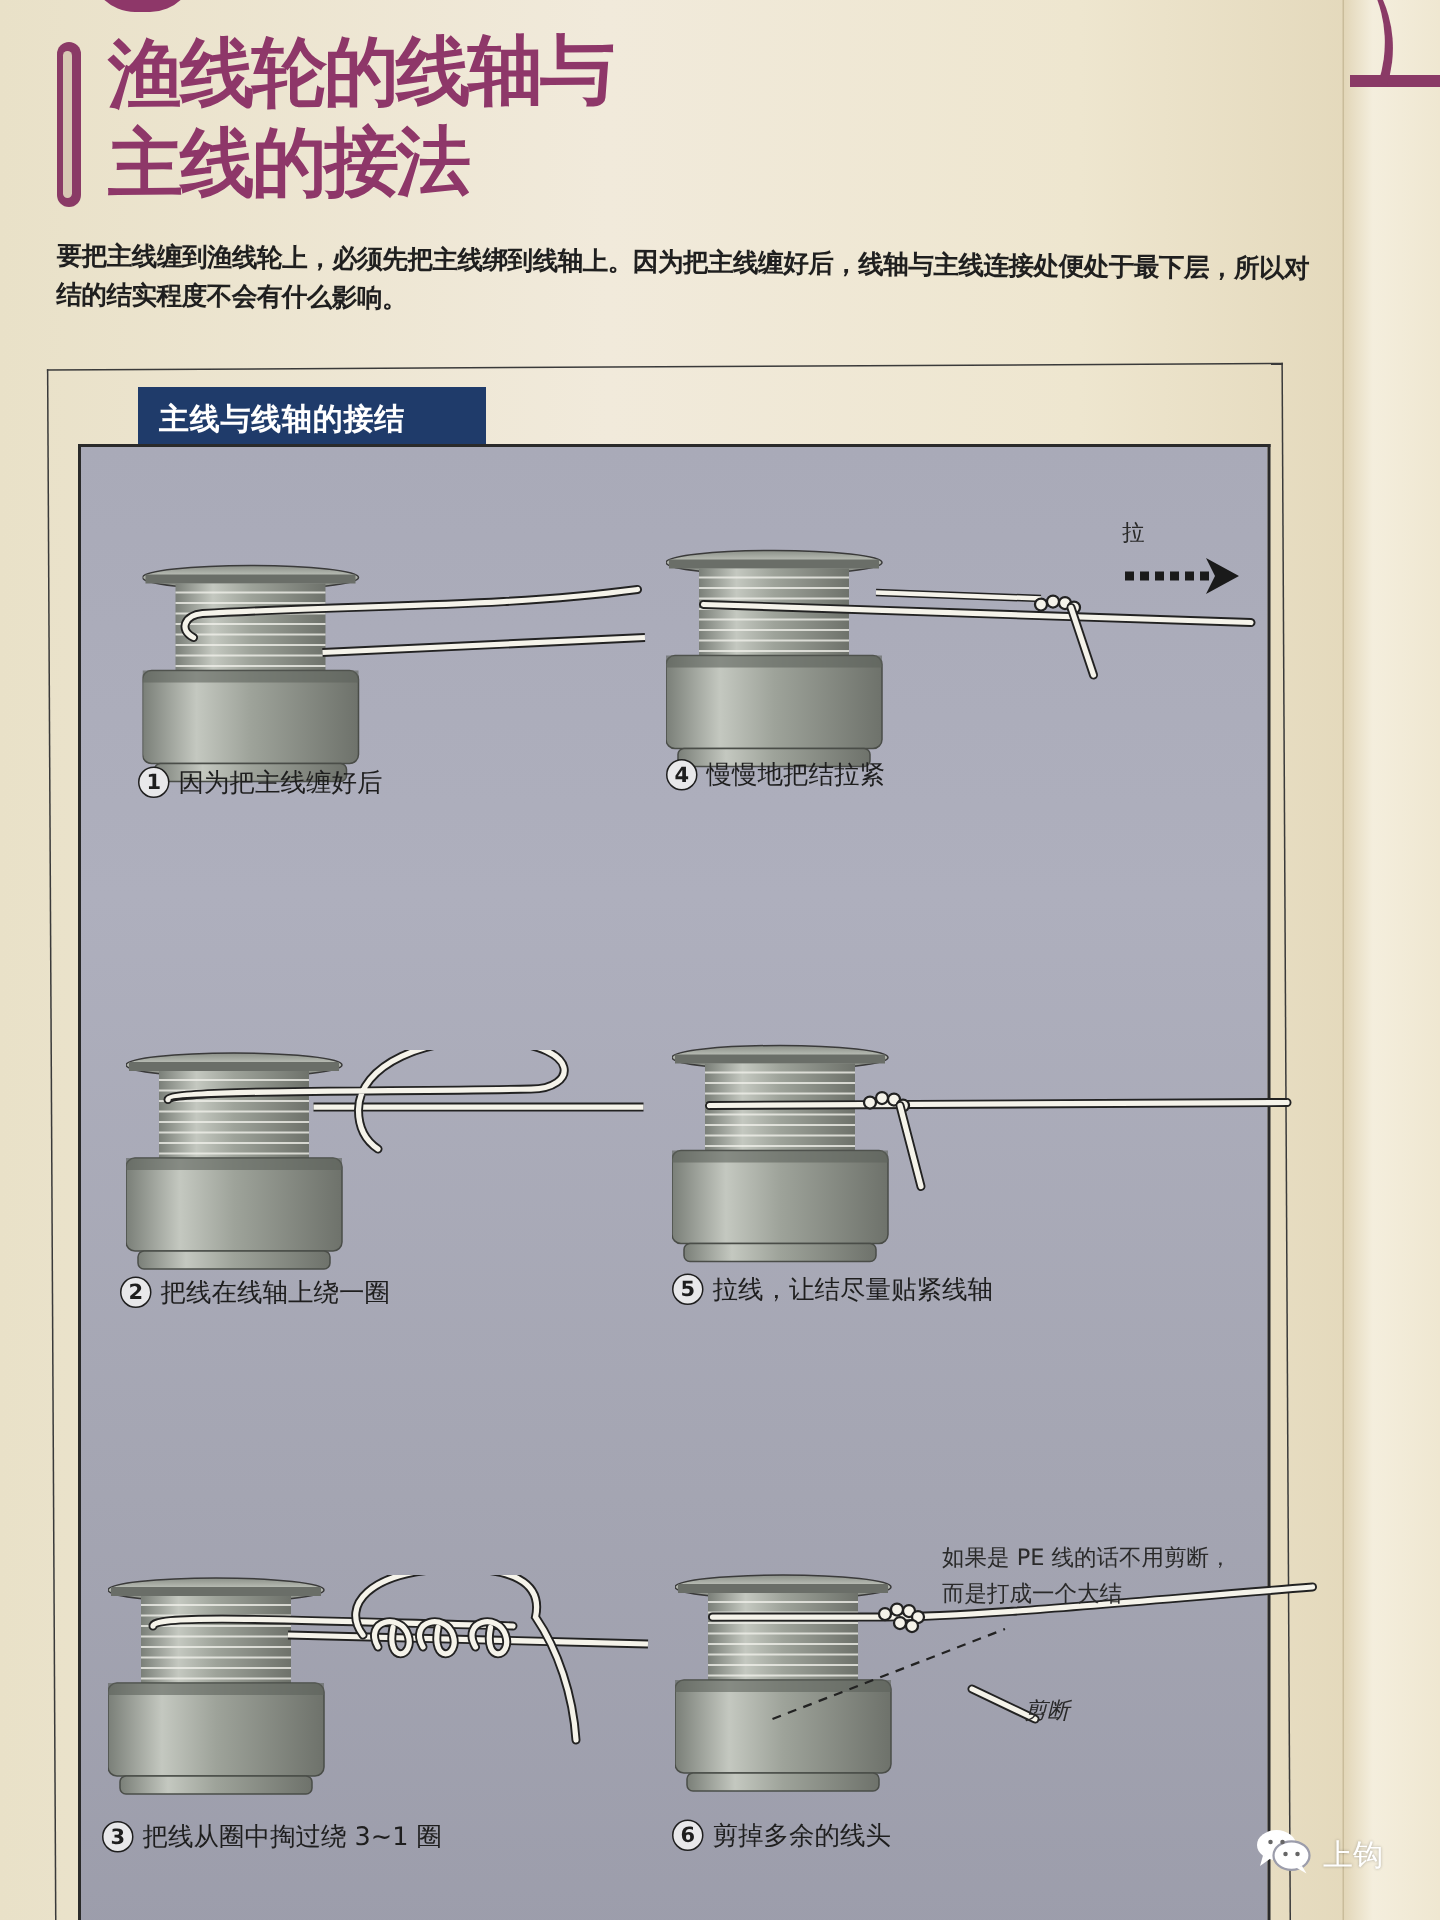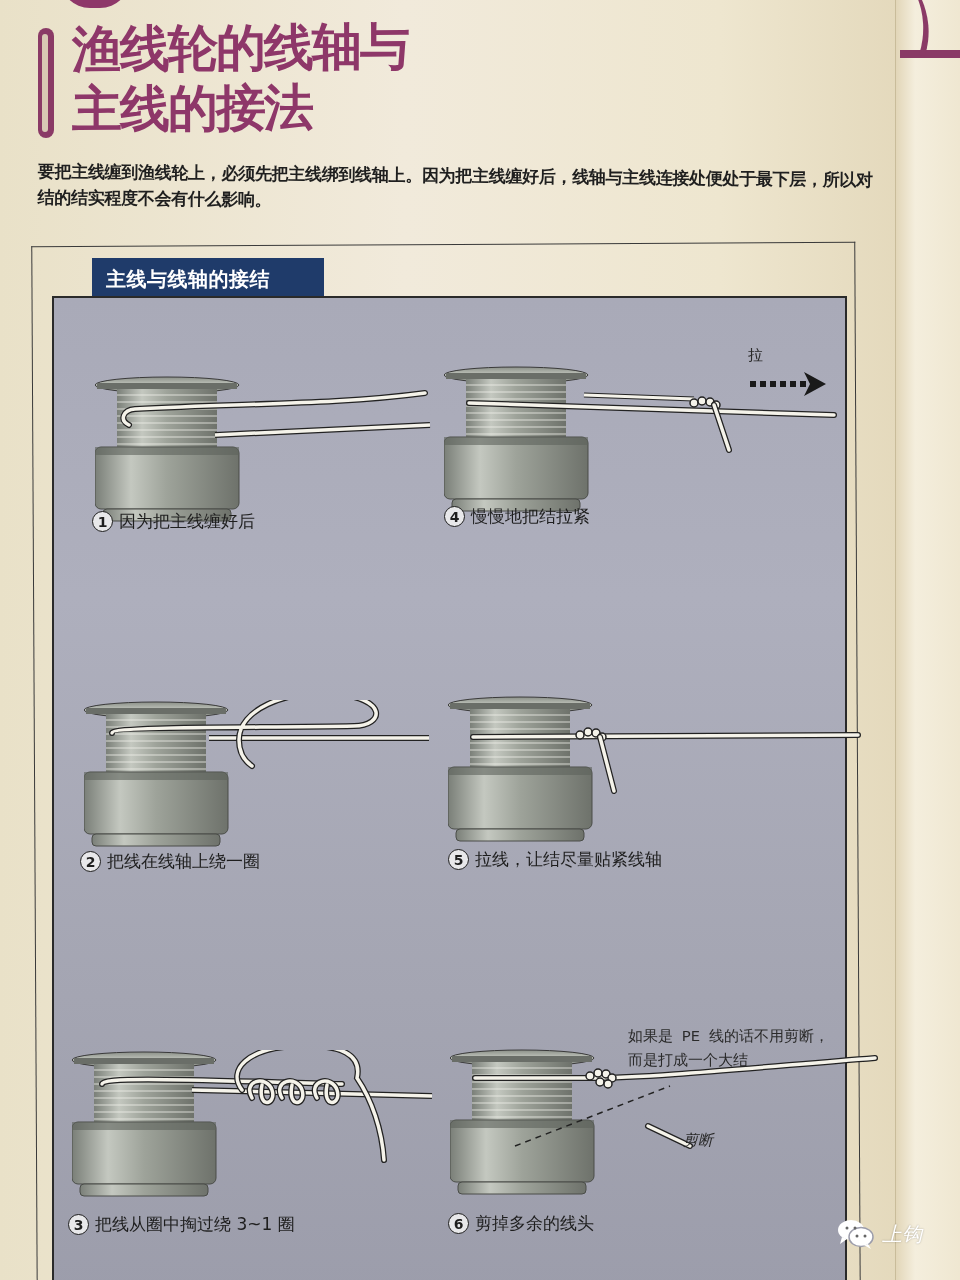--- a/index.html
+++ b/index.html
@@ -79,21 +79,21 @@
     display: flex; align-items: center; gap: 6px;
   }
   .num-circle {
     display: inline-flex; align-items: center; justify-content: center;
     width: 21px; height: 21px; border-radius: 50%;
     border: 1.6px solid #1e1e1e; background: #e8e8ea;
     font-size: 14px; font-weight: bold; color: #1e1e1e;
   }
   .annot { position: absolute; font-size: 15px; color: #2a2a2a; white-space: nowrap; line-height: 24px; }
   .watermark {
-    position: absolute; left: 836px; top: 1218px; display: flex; align-items: center; gap: 6px; font-style: italic;
+    position: absolute; left: 836px; top: 1218px; display: flex; align-items: flex-end; gap: 6px;
   }
   .watermark-text { color: #ffffff; font-size: 20px; text-shadow: 0 0 2px rgba(0,0,0,0.3); }
 </style>
 </head>
 <body>
 
 <div class="page"></div>
 <div class="right-page"></div>
 <div class="right-page-stripe"></div>
 <div class="top-arc"></div>
@@ -270,21 +270,21 @@
         <circle cx="156" cy="26" r="4"></circle>
         <circle cx="162" cy="30" r="4"></circle>
       <circle cx="150" cy="34" r="4"></circle>
         <circle cx="158" cy="36" r="4"></circle>
     </g>
     <line x1="65" y1="98" x2="220" y2="38" stroke="#222" stroke-width="1.5" stroke-dasharray="6,5"></line>
     <path d="M198 78 L 240 98" stroke="#222" stroke-width="6" stroke-linecap="round"></path>
     <path d="M198 78 L 240 98" stroke="#f5f3ea" stroke-width="3.5" stroke-linecap="round"></path>
   </svg>
 </div>
-<div class="annot" style="left:628px; top:1026px;font-family:Liberation Mono, monospace;">
+<div class="annot" style="left:628px; top:1026px;">
   <div>如果是 PE 线的话不用剪断，</div>
   <div>而是打成一个大结</div>
 </div>
 <div class="annot" style="left:683px; top:1128px;font-style:italic;">剪断</div>
 <div class="caption" style="left:448px; top:1212px;">
   <span class="num-circle">6</span>
   <span>剪掉多余的线头</span>
 </div>
 
 <div class="watermark">

